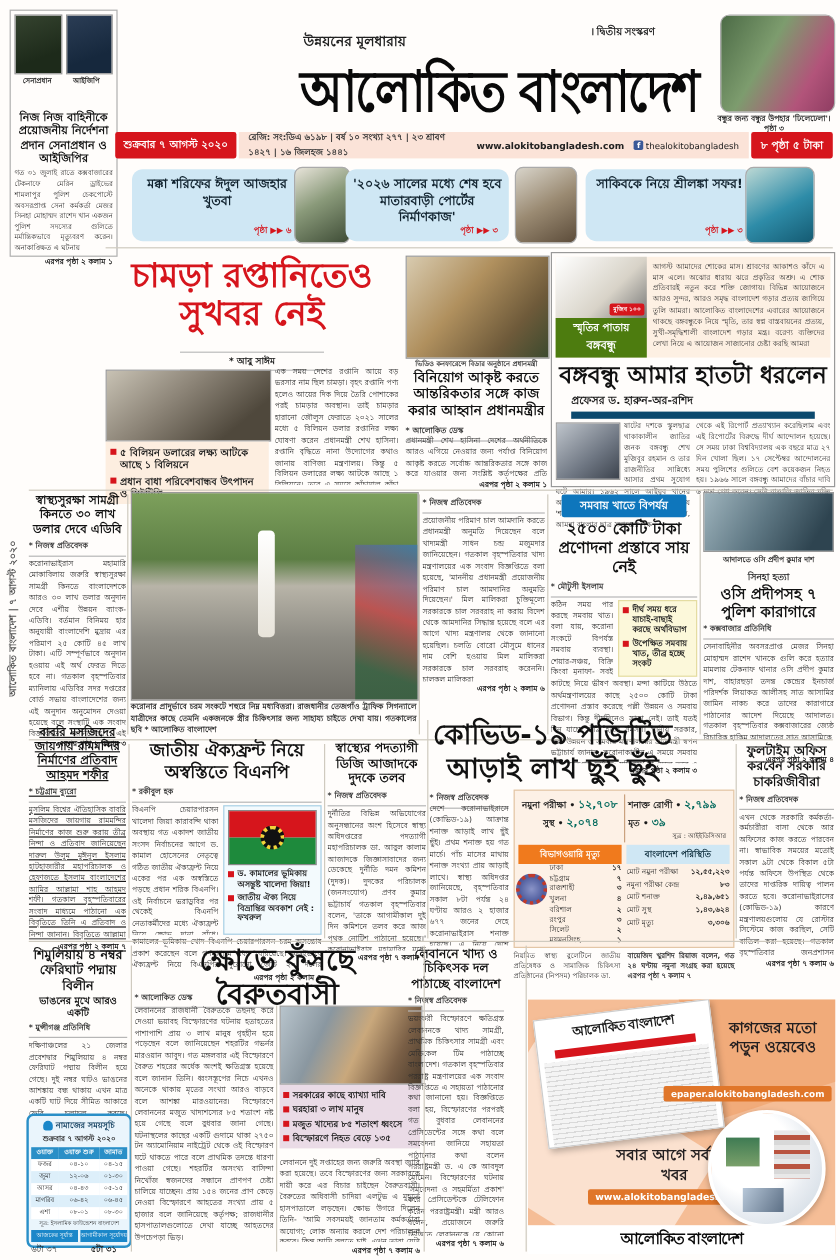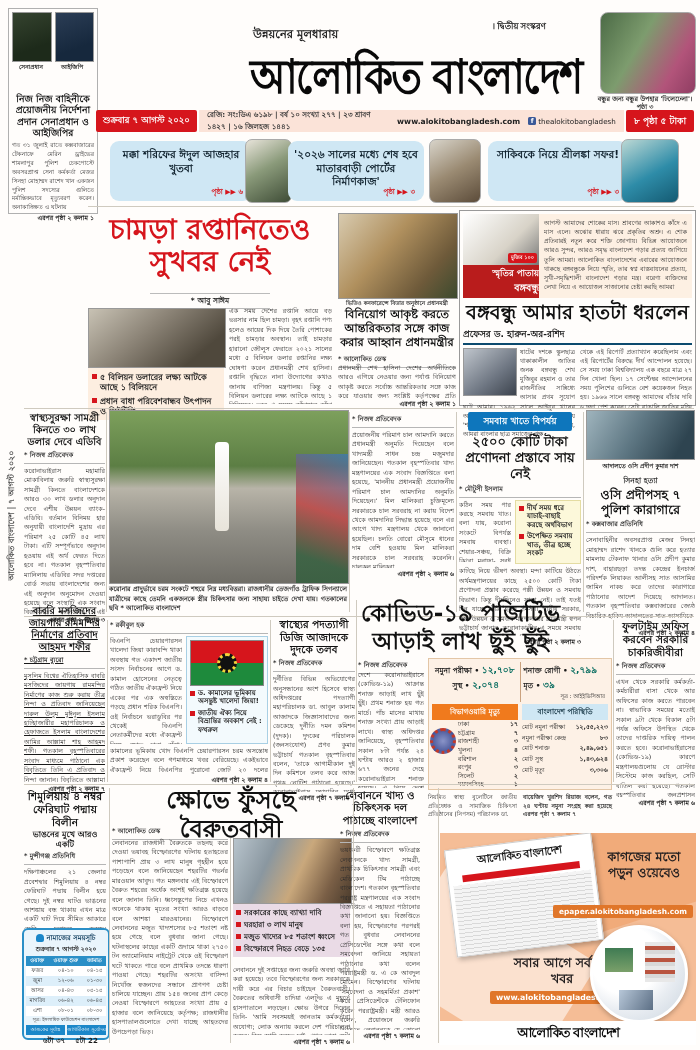--- a/index.html
+++ b/index.html
@@ -98,29 +98,29 @@
   <div class="abs byline" style="left:338px;top:352px;width:118px;">* আলোকিত ডেস্ক</div>
   <div class="abs body-t" style="left:338px;top:363px;width:118px;height:36px;overflow:hidden;">প্রধানমন্ত্রী শেখ হাসিনা দেশের অর্থনীতিকে আরও এগিয়ে নেওয়ার জন্য পর্যাপ্ত বিনিয়োগ আকৃষ্ট করতে সর্বোচ্চ আন্তরিকতার সঙ্গে কাজ করে যাওয়ার জন্য সংশ্লিষ্ট কর্তৃপক্ষের প্রতি আহ্বান জানিয়েছেন। তিনি বলেন, 'দেশের অর্থনীতি যাতে এগিয়ে যায় সেদিকে লক্ষ্য রেখে আমাদের কাজ করতে হবে এবং</div>
   <div class="abs jump" style="left:338px;top:398px;width:118px;">এরপর পৃষ্ঠা ২ কলাম ১</div>
 
   <div class="abs" style="left:459px;top:210px;width:237px;height:196px;border:1px solid #999;padding:3px;box-sizing:border-box;">
     <div style="display:flex;background:#fdf0e3;height:84px;">
       <div style="width:76px;flex:none;display:flex;flex-direction:column;">
         <div style="flex:1;background:linear-gradient(135deg,#fff,#d8d3c8 60%,#777);position:relative;">
           <span style="position:absolute;right:2px;bottom:2px;background:#d6151c;color:#fff;font-size:5px;font-weight:bold;padding:1px 3px;border-radius:2px;">মুজিব ১০০</span>
         </div>
-        <div style="background:#b91c1c;color:#fff;text-align:right;font-weight:bold;padding:2px 0;">
+        <div style="background:#4d7c0f;color:#fff;text-align:center;font-weight:bold;padding:2px 0;">
           <div style="font-size:8.6px;">স্মৃতির পাতায়</div>
           <div style="font-size:9.6px;">বঙ্গবন্ধু</div>
         </div>
       </div>
       <div class="body-t" style="flex:1;padding:4px 5px;font-size:6.1px;overflow:hidden;">আগস্ট আমাদের শোকের মাস। শ্রাবণের আকাশও কাঁদে এ মাস এলে। অঝোর ধারায় ঝরে প্রকৃতির অশ্রু। এ শোক প্রতিবারই নতুন করে শক্তি জোগায়। বিভিন্ন আয়োজনে আরও সুন্দর, আরও সমৃদ্ধ বাংলাদেশ গড়ার প্রত্যয় জাগিয়ে তুলি আমরা। আলোকিত বাংলাদেশের এবারের আয়োজনে থাকছে বঙ্গবন্ধুকে নিয়ে স্মৃতি, তার স্বপ্ন বাস্তবায়নের প্রত্যয়, সুখী-সমৃদ্ধিশালী বাংলাদেশ গড়ার মন্ত্র। বরেণ্য ব্যক্তিদের লেখা নিয়ে এ আয়োজন সাজানোর চেষ্টা করছি আমরা</div>
     </div>
     <div class="h-c" style="font-size:19.5px;margin-top:3px;">বঙ্গবন্ধু আমার হাতটা ধরলেন</div>
-    <div style="font-size:9px;font-weight:bold;margin:2px 0;border-bottom:2px solid #0c4a6e;padding-bottom:1px;">প্রফেসর ড. হারুন-অর-রশিদ</div>
+    <div style="font-size:9px;font-weight:bold;margin:2px 13px;border-bottom:6px solid #0c4a6e;padding-bottom:1px;">প্রফেসর ড. হারুন-অর-রশিদ</div>
     <div style="display:flex;gap:5px;">
       <div style="flex:1;overflow:hidden;">
         <div style="float:left;width:52px;height:46px;margin:1px 3px 1px 0;border:1px solid #999;background:linear-gradient(140deg,#bfc5cc,#6e7682 60%,#3c434d);"></div>
         <div class="body-t" style="font-size:6.1px;">ষাটের দশকে স্কুলছাত্র থাকাকালীন জাতির জনক বঙ্গবন্ধু শেখ মুজিবুর রহমান ও তার রাজনীতির সান্নিধ্যে আসার প্রথম সুযোগ ঘটে আমার। ১৯৬২ সালে আইয়ুব খানের আমলে বাংলা ভাষা ও বাঙালি বিদ্বেষী যে 'শরীফ শিক্ষা কমিশন রিপোর্ট' দেওয়া হয়েছিল, আমরা বাংলার ছাত্র সমাজের পক্ষ</div>
       </div>
       <div style="flex:1;overflow:hidden;">
         <div class="body-t" style="font-size:6.1px;height:62px;overflow:hidden;">থেকে এই রিপোর্ট প্রত্যাখ্যান করেছিলাম এবং এই রিপোর্টের বিরুদ্ধে দীর্ঘ আন্দোলন হয়েছে। সে সময় ঢাকা বিশ্ববিদ্যালয় এক বছরে মাত্র ২৭ দিন খোলা ছিল। ১৭ সেপ্টেম্বর আন্দোলনের সময় পুলিশের গুলিতে বেশ কয়েকজন নিহত হয়। ১৯৬৬ সালে বঙ্গবন্ধু আমাদের বাঁচার দাবি ৬ দফা পেশ করেন। সেটা বাঙালি জাতির মুক্তি বা স্বাধীনতার ম্যাগনাকার্টা।</div>
         <div class="jump">এরপর পৃষ্ঠা ২ কলাম ৬</div>
       </div>
     </div>
@@ -187,20 +187,21 @@
   <div class="abs hl" style="left:24px;top:616px;width:670px;"></div>
 
   <div class="abs" style="left:24px;top:605px;width:81px;text-decoration:underline;">
     <div class="h-c" style="font-size:9.8px;">বাবরি মসজিদের জায়গায় রামমন্দির নির্মাণের প্রতিবাদ আহমদ শফীর</div>
     <div class="byline">* চট্টগ্রাম ব্যুরো</div>
     <div class="body-t" style="height:112px;overflow:hidden;">মুসলিম বিশ্বের ঐতিহাসিক বাবরি মসজিদের জায়গায় রামমন্দির নির্মাণের কাজ শুরু করায় তীব্র নিন্দা ও প্রতিবাদ জানিয়েছেন দারুল উলুম মুঈনুল ইসলাম হাটহাজারীর মহাপরিচালক ও হেফাজতে ইসলাম বাংলাদেশের আমির আল্লামা শাহ আহমদ শফী। গতকাল বৃহস্পতিবারের সংবাদ মাধ্যমে পাঠানো এক বিবৃতিতে তিনি এ প্রতিবাদ ও নিন্দা জানান। বিবৃতিতে আল্লামা শাহ আহমদ শফী বলেন, ভারতে মুসলমানদের ওপর জুলুম-নির্যাতনের মাত্রা ছাড়িয়ে এবার হিন্দুত্ববাদী সরকার পবিত্র বাবরি মসজিদের জায়গায় রামমন্দির নির্মাণের ভিত্তিপ্রস্তর করেছে।</div>
     <div class="jump">এরপর পৃষ্ঠা ২ কলাম ৭</div>
   </div>
 
   <div class="abs" style="left:110px;top:618px;width:158px;">
+    <div class="h-c" style="font-size:14.5px;">জাতীয় ঐক্যফ্রন্ট নিয়ে অস্বস্তিতে বিএনপি</div>
     <div class="byline">* রকীবুল হক</div>
     <div style="display:flex;gap:4px;">
       <div class="body-t" style="width:72px;flex:none;height:108px;overflow:hidden;">বিএনপি চেয়ারপারসন খালেদা জিয়া কারাবন্দি থাকা অবস্থায় গত একাদশ জাতীয় সংসদ নির্বাচনের আগে ড. কামাল হোসেনের নেতৃত্বে গঠিত জাতীয় ঐক্যফ্রন্ট নিয়ে একের পর এক অস্বস্তিতে পড়ছে প্রধান শরিক বিএনপি। ওই নির্বাচনে ভরাডুবির পর থেকেই বিএনপি নেতাকর্মীদের মধ্যে ঐক্যফ্রন্ট নিয়ে ক্ষোভ দানা বাঁধে। সভাপতি রাজনৈতিক স্বার্থে ঐক্যফ্রন্টকে পরিহার করার চেষ্টা করেন বিএনপি নেতারা। তবে নির্বাচনী ইস্যুতে ঐক্যফ্রন্ট ও ড.</div>
       <div style="flex:1;border:1px solid #a8cfe4;background:#f3fafd;padding:3px;">
         <div style="height:44px;position:relative;border:1px solid #888;">
           <div style="height:50%;background:#d6151c;"></div>
           <div style="height:50%;background:#1e8a3c;"></div>
           <div style="position:absolute;left:50%;top:50%;width:20px;height:20px;margin:-10px 0 0 -10px;border-radius:50%;background:#111;border:3px dotted #f3d23a;box-sizing:border-box;"></div>
         </div>
         <div style="margin-top:3px;">
@@ -378,22 +379,22 @@
             <td>০৮-৩০</td>
           </tr>
     </tbody>
       </table>
     <div style="font-size:4.6px;text-align:center;color:#333;">সূত্র: ইসলামিক ফাউন্ডেশন বাংলাদেশ</div>
     <div style="display:flex;gap:2px;margin-top:1px;">
       <div style="flex:1;background:#1b87c9;color:#fff;font-size:4.8px;text-align:center;padding:1px 0;">আজকের সূর্যাস্ত</div>
       <div style="flex:1;background:#1b87c9;color:#fff;font-size:4.8px;text-align:center;padding:1px 0;">আগামীকাল সূর্যোদয়</div>
     </div>
     <div style="display:flex;gap:2px;">
-      <div style="flex:1;font-size:7px;font-weight:bold;text-align:right;">৬টা ৩৭</div>
-      <div style="flex:1;font-size:7px;font-weight:bold;text-align:center;">৫টা 22</div>
+      <div style="flex:1;font-size:7px;font-weight:normal;text-align:left;">৬টা ৩৭</div>
+      <div style="flex:1;font-size:7px;font-weight:bold;text-align:center;">৫টা ৩১</div>
     </div>
   </div>
 
   <div class="abs h-c" style="left:112px;top:786px;width:238px;font-size:24px;">ক্ষোভে ফুঁসছে বৈরুতবাসী</div>
   <div class="abs byline" style="left:112px;top:824px;width:116px;">* আলোকিত ডেস্ক</div>
   <div class="abs body-t" style="left:112px;top:838px;width:116px;height:205px;overflow:hidden;">লেবাননের রাজধানী বৈরুতকে তছনছ করে দেওয়া ভয়াবহ বিস্ফোরণের ঘটনায় হতাহতের পাশাপাশি প্রায় ৩ লাখ মানুষ গৃহহীন হয়ে পড়েছেন বলে জানিয়েছেন শহরটির গভর্নর মারওয়ান আবুদ। গত মঙ্গলবার এই বিস্ফোরণে বৈরুত শহরের অর্ধেক অংশই ক্ষতিগ্রস্ত হয়েছে বলে জানান তিনি। ধ্বংসস্তূপের নিচে এখনও অনেকে থাকায় মৃতের সংখ্যা আরও বাড়বে বলে আশঙ্কা মারওয়ানের। বিস্ফোরণে লেবাননের মজুত খাদ্যশস্যের ৮৫ শতাংশ নষ্ট হয়ে গেছে বলে বুধবার জানা গেছে। ঘটনাস্থলের কাছের একটি গুদামে থাকা ২৭৫০ টন অ্যামোনিয়াম নাইট্রেট থেকে ওই বিস্ফোরণ ঘটে থাকতে পারে বলে প্রাথমিক তদন্তে ধারণা পাওয়া গেছে। শহরটির অসংখ্য বাসিন্দা নিখোঁজ স্বজনদের সন্ধানে প্রাণপণ চেষ্টা চালিয়ে যাচ্ছেন। প্রায় ১৫৪ জনের প্রাণ কেড়ে নেওয়া বিস্ফোরণে আহতের সংখ্যা প্রায় ৫ হাজার বলে জানিয়েছে কর্তৃপক্ষ; রাজধানীর হাসপাতালগুলোতে দেখা যাচ্ছে আহতদের উপচেপড়া ভিড়।</div>
   <div class="abs" style="left:233px;top:838px;width:117px;height:64px;border:1px solid #999;background:linear-gradient(115deg,#b8c4cc 0%,#8a97a0 30%,#c9a87c 55%,#7a5f46 80%,#4a3b2c 100%);"></div>
   <div class="abs" style="left:233px;top:904px;width:117px;background:#eadbe6;padding:4px 3px 1px 3px;box-sizing:border-box;">
     <div class="blt" style="font-size:7.2px;">
         <span class="redsq"></span>

